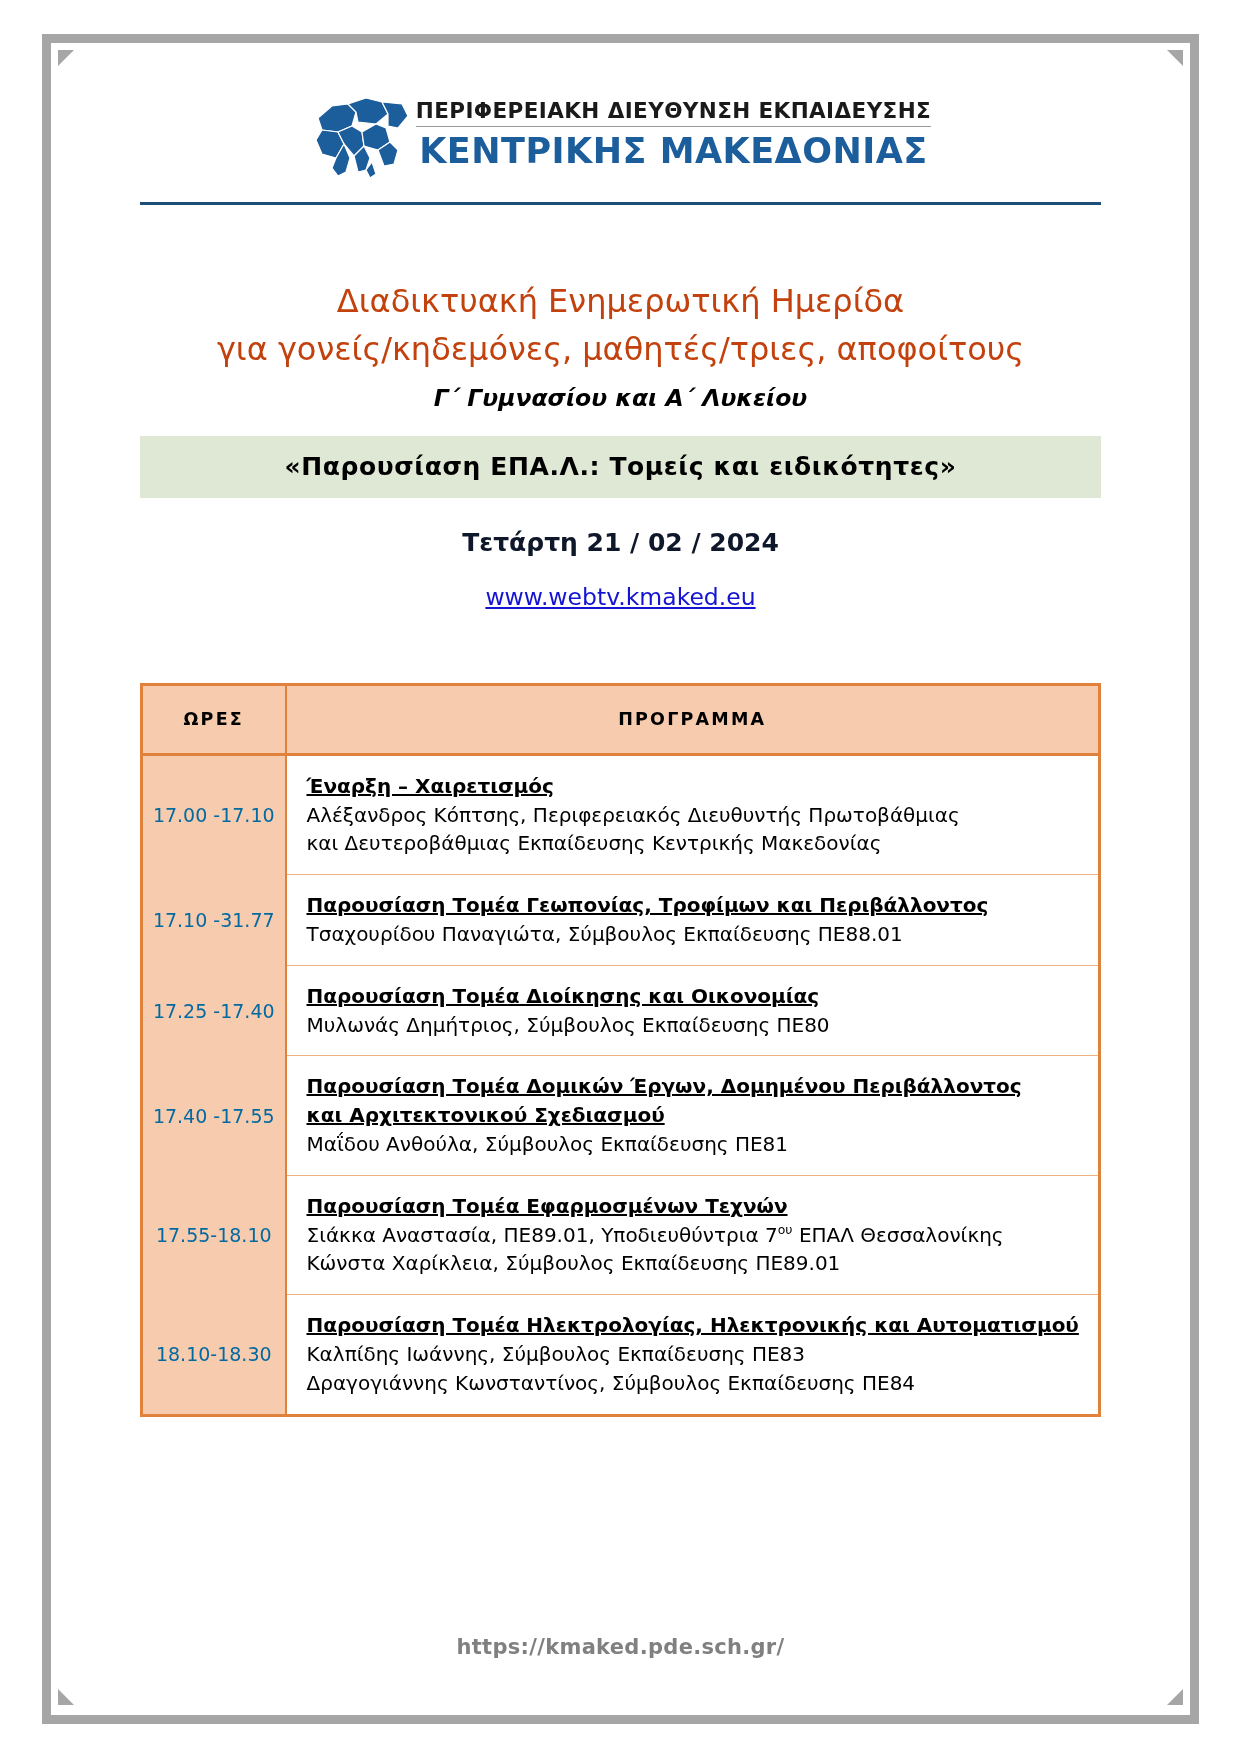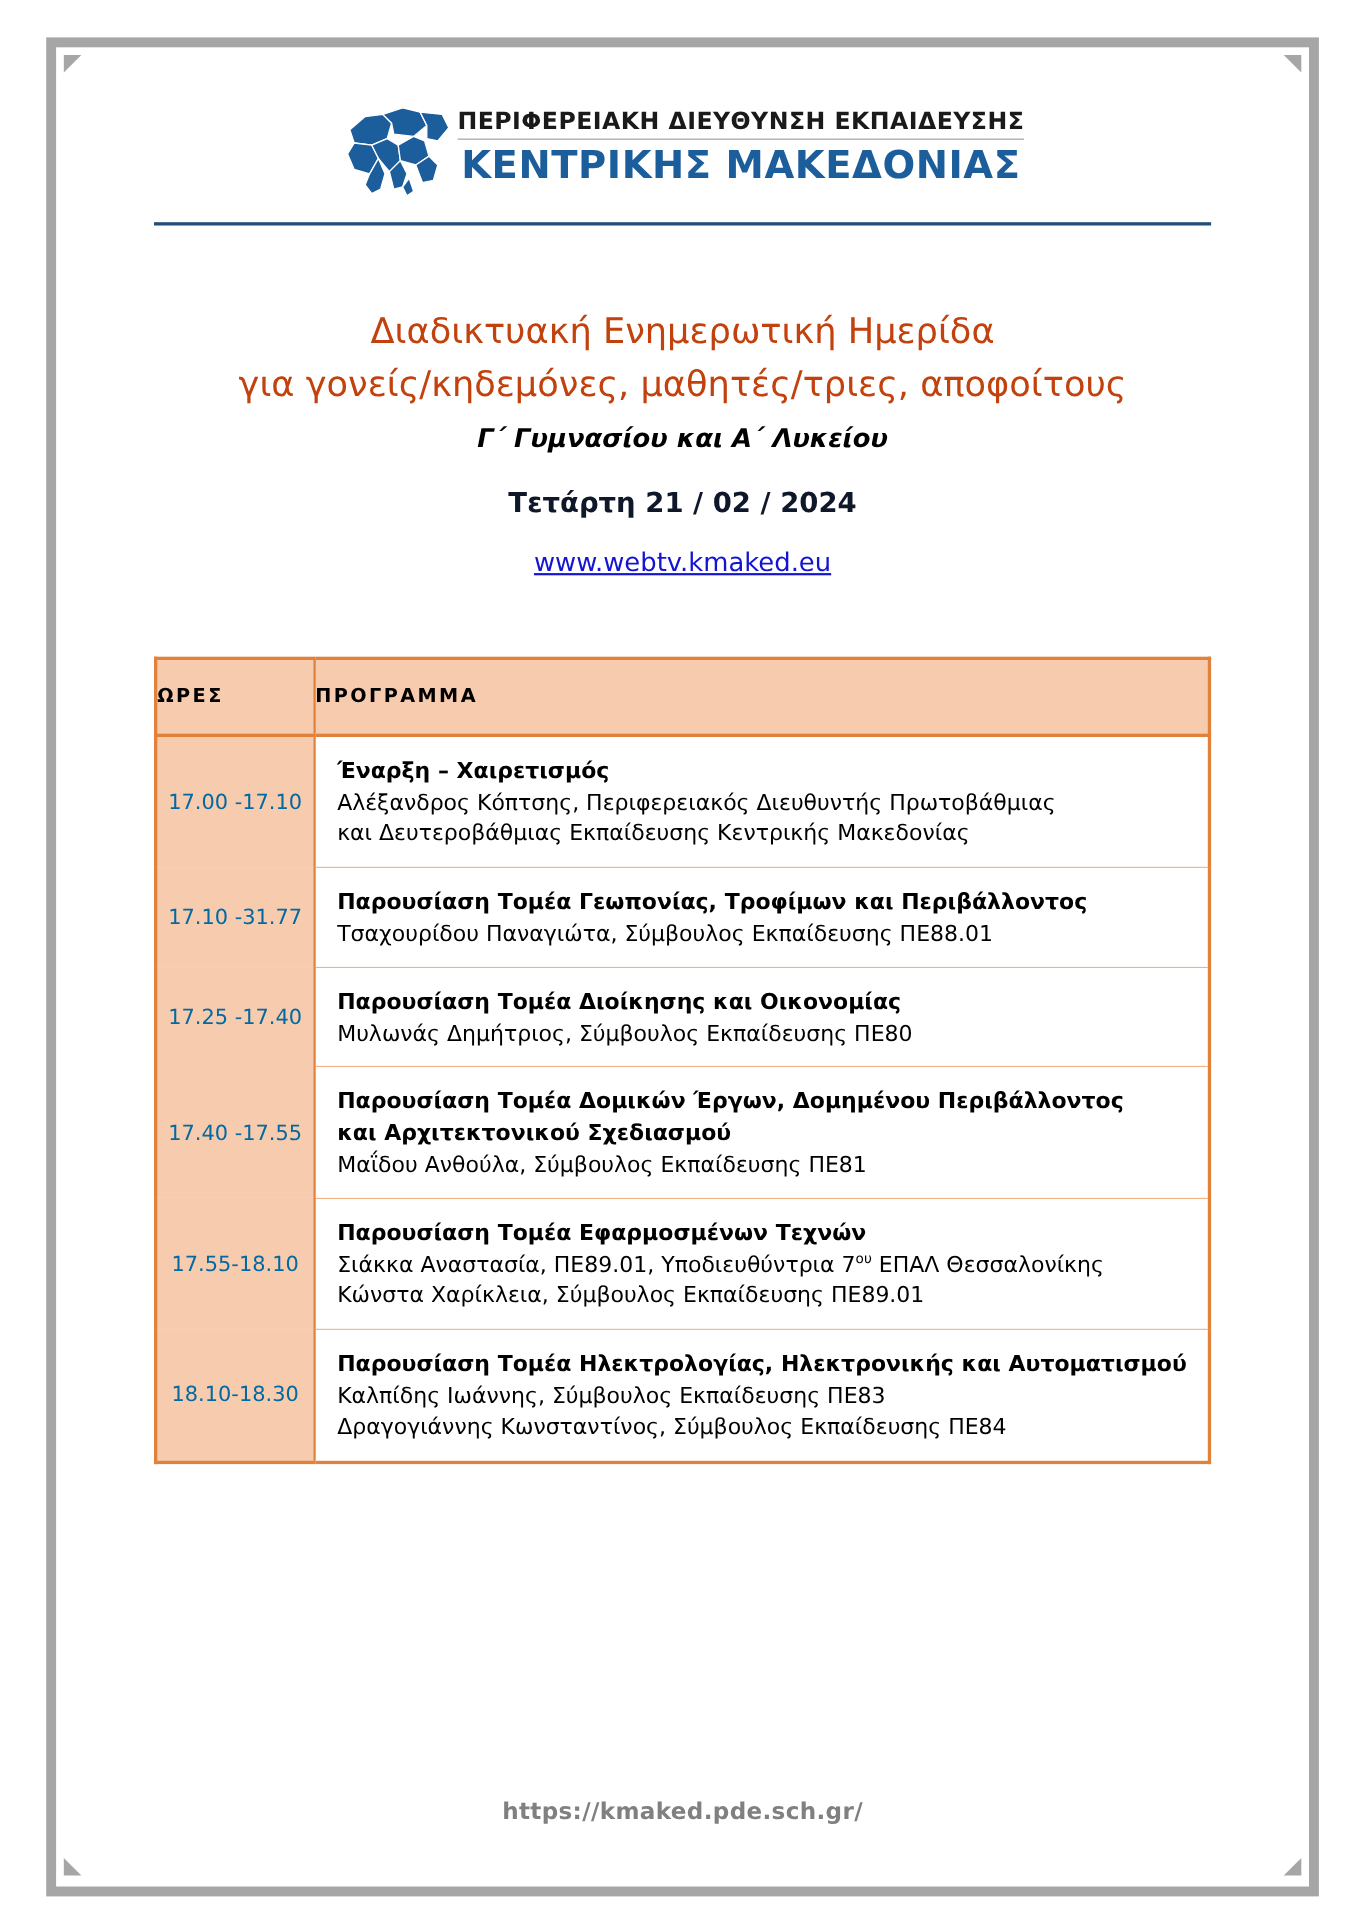--- a/index.html
+++ b/index.html
@@ -141,21 +141,21 @@
   }
   .program-table col.c-hours { width: 144px; }
 
   .program-table th,
   .program-table td { vertical-align: middle; }
 
   .th-hours, .th-program {
     background: #f7cbad;
     border-top: 3px solid #e0813c;
     border-bottom: 3px solid #e0813c;
-    text-align: left;
+    text-align: center;
     font-size: 17.5px;
     font-weight: bold;
     letter-spacing: 2.2px;
     color: #000;
     height: 70px;
   }
   .th-hours { border-left: 3px solid #e0813c; border-right: 2px solid #e0813c; }
   .th-program { border-right: 3px solid #e0813c; }
 
   .td-hours {
@@ -173,21 +173,21 @@
     border-top: 1px solid #f2b183;
     padding: 16px 10px 16px 20px;
     font-size: 20px;
     line-height: 1.44;
     color: #000;
   }
   tr.row-first .td-program { border-top: none; }
   tr.row-last .td-hours { border-bottom: 3px solid #e0813c; }
   tr.row-last .td-program { border-bottom: 3px solid #e0813c; }
 
-  .prog-title { font-weight: bold; }
+  .prog-title { font-weight: bold; text-decoration: underline; }
   .prog-sub { font-weight: normal; }
   sup { font-size: 0.62em; vertical-align: super; }
 
   
   .footer {
     position: absolute;
     left: 0;
     bottom: 96px;
     width: 100%;
     text-align: center;
@@ -233,20 +233,21 @@
     </span>
   </div>
   <div class="header-rule"></div>
 
   <div class="titles">
     <div class="title-line">Διαδικτυακή Ενημερωτική Ημερίδα</div>
     <div class="title-line">για γονείς/κηδεμόνες, μαθητές/τριες, αποφοίτους</div>
     <div class="subtitle-bold-italic">Γ΄ Γυμνασίου και Α΄ Λυκείου</div>
   </div>
 
+  <div class="green-banner">«Παρουσίαση ΕΠΑ.Λ.: Τομείς και ειδικότητες»</div>
 
   <div class="event-date">Τετάρτη 21 / 02 / 2024</div>
 
   <div class="event-link">
     <a href="#">www.webtv.kmaked.eu</a>
   </div>
 
   <table class="program-table">
     <colgroup>
         <col class="c-hours">

